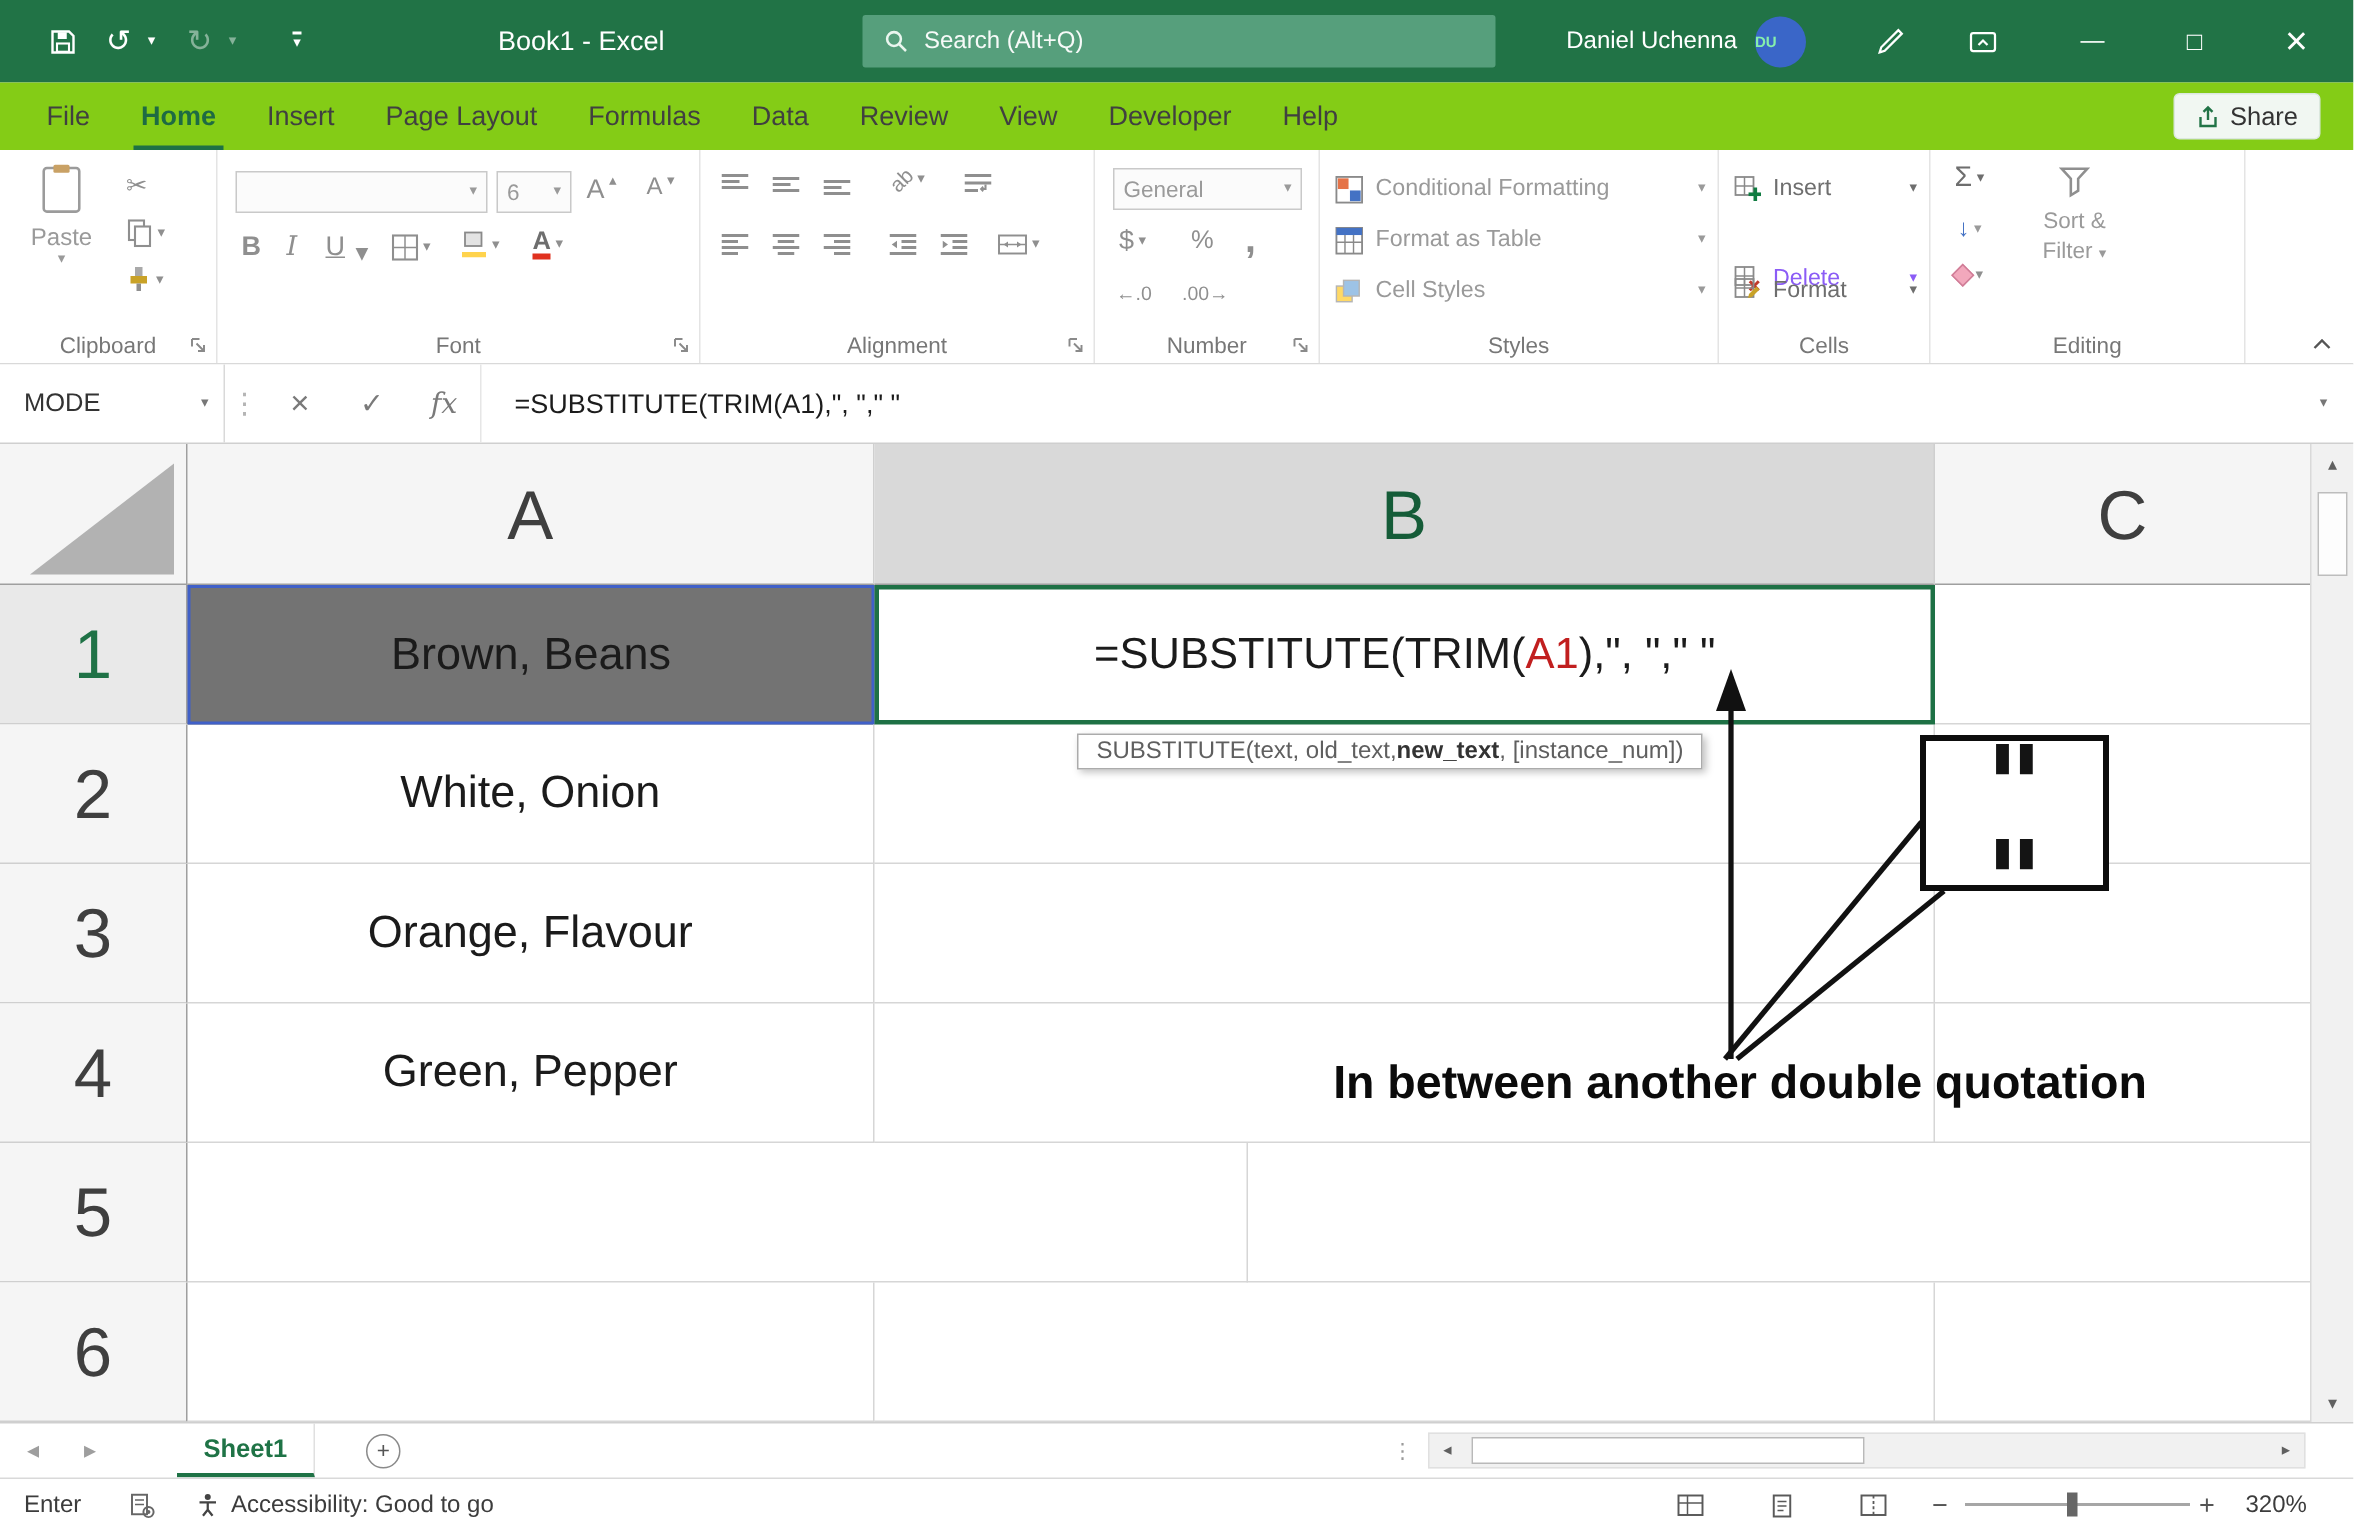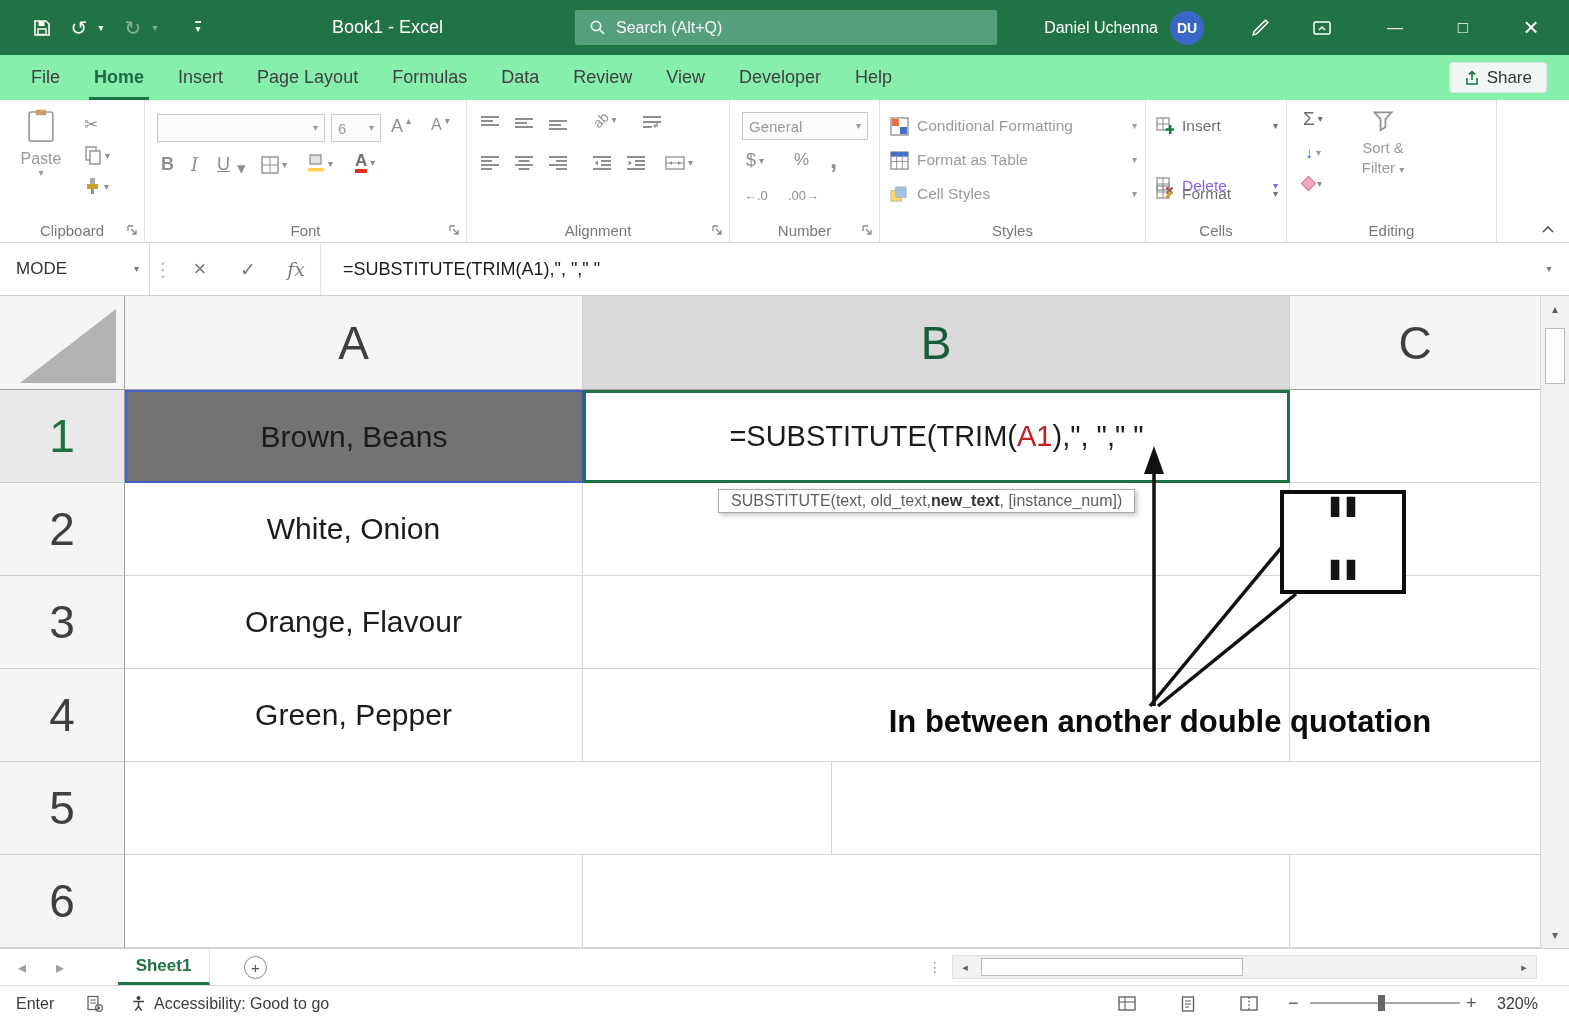--- a/index.html
+++ b/index.html
@@ -8,26 +8,26 @@
   .app { position:relative; width:1569px; height:1020px; }
   .abs { position:absolute; }
 
   
   .titlebar { position:absolute; top:0; left:0; right:0; height:55px; background:#217346; color:#fff; }
   .titlebar .qbtn { position:absolute; top:0; height:55px; display:flex; align-items:center; justify-content:center; color:#fff; }
   .tb-title { position:absolute; left:332px; top:0; height:55px; line-height:55px; font-size:18px; color:#fff; }
   .searchbox { position:absolute; left:575px; top:10px; width:422px; height:35px; background:#569f7c; border-radius:2px; display:flex; align-items:center; padding-left:14px; gap:10px; }
   .searchbox span { font-size:16px; color:rgba(255,255,255,.95); }
   .username { position:absolute; left:1018px; top:0; width:140px; height:55px; line-height:55px; text-align:right; font-size:16px; }
-  .avatar { position:absolute; left:1170px; top:11px; width:34px; height:34px; border-radius:50%; background:#3a66c8; color:#ffffff; font-size:14px; font-weight:bold; display:flex; align-items:center; justify-content:center; }
+  .avatar { position:absolute; left:1170px; top:11px; width:34px; height:34px; border-radius:50%; background:#3a66c8; color:#86efac; font-size:10px; font-weight:bold; display:flex; align-items:center; }
   .winbtn { position:absolute; top:0; width:50px; height:55px; display:flex; align-items:center; justify-content:center; font-size:20px; color:#fff; }
   .chev { font-size:10px; line-height:1; }
 
   
-  .tabsrow { position:absolute; top:55px; left:0; right:0; height:45px; background:#86efac; display:flex; align-items:flex-start; }
+  .tabsrow { position:absolute; top:55px; left:0; right:0; height:45px; background:#84cc16; display:flex; align-items:flex-start; }
   .rtab { position:relative; padding:0 17px; height:45px; line-height:45px; font-size:18px; color:#404040; cursor:default; }
   .rtab.active { color:#1e6b43; font-weight:bold; }
   .rtab.active::after { content:""; position:absolute; left:12px; right:12px; bottom:0; height:3px; background:#1e7145; }
   .sharebtn { position:absolute; right:22px; top:7px; height:31px; display:flex; align-items:center; gap:7px; padding:0 14px; background:#f1f7f2; border:1px solid #dbe8de; border-radius:4px; font-size:17px; color:#333; }
 
   
   .ribbon { position:absolute; top:100px; left:0; right:0; height:143px; background:#fff; border-bottom:1px solid #d9d9d9; }
   .rgroup { position:absolute; top:0; height:142px; border-right:1px solid #e4e4e4; }
   .glabel { position:absolute; bottom:3px; left:0; right:0; text-align:center; font-size:15px; color:#777; }
   .launcher { position:absolute; bottom:6px; right:6px; }

